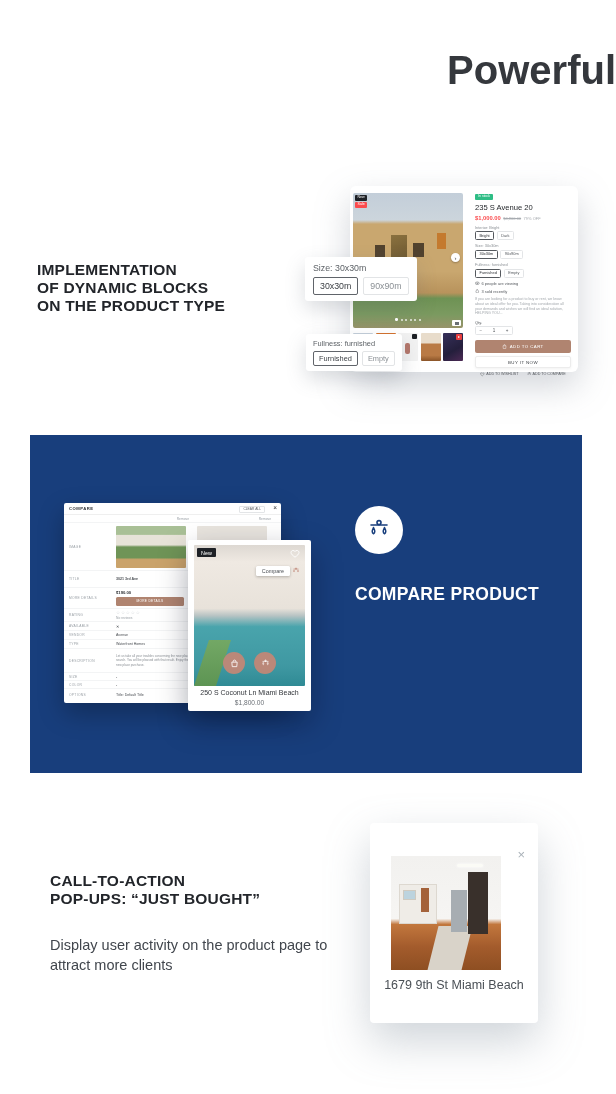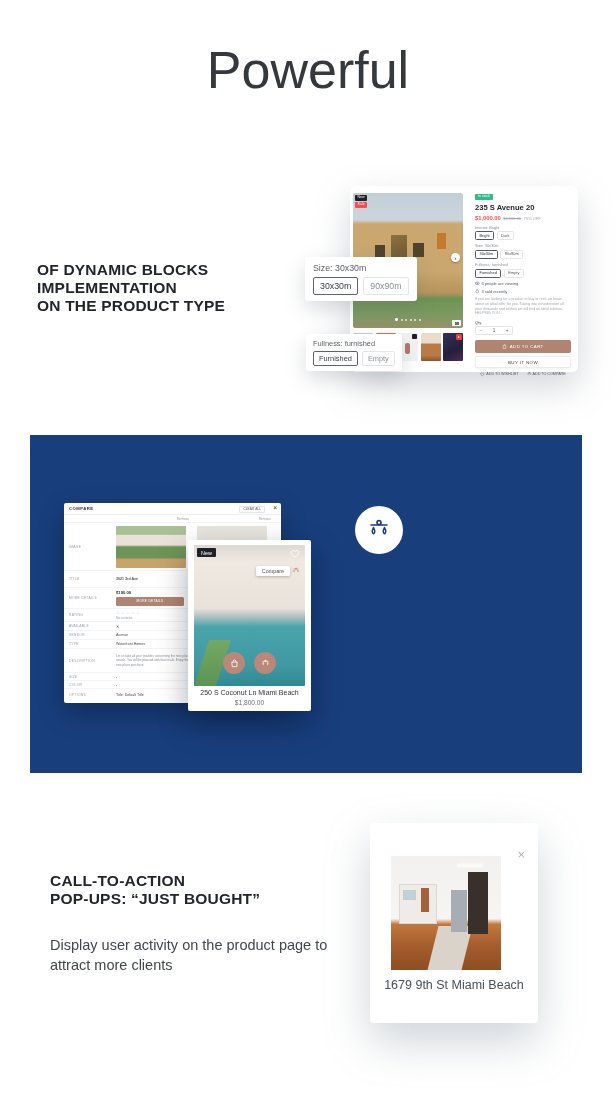--- a/index.html
+++ b/index.html
@@ -1,22 +1,22 @@
 <!DOCTYPE html>
 <html><head>
 <meta charset="utf-8">
 <style>
   html,body{margin:0;padding:0;background:#fff;-webkit-text-size-adjust:none;}
   *{box-sizing:border-box;font-family:"Liberation Sans","DejaVu Sans",sans-serif;}
   .canvas{position:relative;width:616px;height:1094px;background:#fff;overflow:hidden;}
   .abs{position:absolute;}
 
   
-  .hero{position:absolute;top:46px;left:0;right:0;text-align:center;color:#35383d;
-        font-size:52px;font-weight:400;line-height:49px;}
+  .hero{position:absolute;top:46px;left:0;right:0;text-align:right;color:#35383d;
+        font-size:40px;font-weight:700;line-height:49px;}
 
   
   .sec-heading{font-size:15.5px;font-weight:700;color:#22252a;line-height:18px;letter-spacing:.2px;}
   .sec-body{font-size:14.5px;color:#41464d;line-height:19.5px;}
 
   
   .product-card{position:absolute;left:350px;top:186px;width:228px;height:186px;background:#fff;
                 border-radius:6px;box-shadow:0 14px 34px rgba(125,136,150,.35);}
   .main-photo{position:absolute;left:3px;top:7px;width:110px;height:135px;border-radius:2px;overflow:hidden;
       background:linear-gradient(180deg,#c3ced9 0%,#ccd5dc 20%,#c9a76f 23%,#c9a76f 58%,#b8935c 74%,#6e9254 78%,#7b9a60 90%,#97936a 100%);}
@@ -40,21 +40,21 @@
   .t4{background:linear-gradient(180deg,#e8dccb 0 35%,#b97a45 40% 80%,#8a5428 100%);}
   .t5{background:linear-gradient(150deg,#37305a 0%,#241f3c 60%,#4c2a55 100%);}
   .fig{position:absolute;left:7px;top:10px;width:5px;height:11px;background:#b4766a;border-radius:2px;}
   .ar-badge{position:absolute;right:1px;top:1px;width:5px;height:5px;background:#1e2126;border-radius:1px;}
   .play-badge{position:absolute;right:1px;top:1px;width:6px;height:6px;background:#e93f3f;border-radius:1px;
       display:flex;align-items:center;justify-content:center;}
   .play-badge i{display:block;width:0;height:0;border-left:2.5px solid #fff;border-top:1.8px solid transparent;border-bottom:1.8px solid transparent;}
 
   .pd-details{position:absolute;left:125px;top:8px;width:96px;display:flex;flex-direction:column;align-items:flex-start;}
   .stock-pill{background:#2ebd85;color:#fff;font-size:3.5px;padding:1px 3px;border-radius:1px;line-height:1;}
-  .pd-title{margin-top:3.5px;font-size:7.6px;font-weight:700;color:#24272b;}
+  .pd-title{margin-top:3.5px;font-size:7.6px;font-weight:400;color:#24272b;}
   .price-row{margin-top:3px;display:flex;align-items:baseline;gap:2.5px;}
   .price-now{color:#fb4b4e;font-size:5.8px;font-weight:700;}
   .price-old{color:#a7abb0;font-size:4px;text-decoration:line-through;}
   .price-off{color:#a7abb0;font-size:4px;}
   .opt-group{margin-top:3.5px;}
   .opt-label{font-size:3.9px;color:#8b9095;}
   .opt-btns{display:flex;gap:2.5px;margin-top:1.5px;}
   .opt-btn{font-size:3.9px;color:#55595e;border:1px solid #e3e5e7;border-radius:1.5px;padding:1.5px 3.5px;line-height:1;background:#fff;}
   .opt-btn.sel{border-color:#55595e;color:#2b2e32;}
   .note{margin-top:3px;display:flex;align-items:center;gap:2px;font-size:4px;color:#55595e;}
@@ -144,22 +144,22 @@
 </head>
 <body>
 
 <div class="canvas">
 
   <div class="hero">
     <div>Powerful</div>
   </div>
 
   <div class="abs sec-heading" style="left:37px;top:261px;">
+    <div>IMPLEMENTATION</div>
     <div>OF DYNAMIC BLOCKS</div>
-    <div>IMPLEMENTATION</div>
     <div>ON THE PRODUCT TYPE</div>
   </div>
 
   <div class="product-card">
     <div class="main-photo">
       <div class="ph-shape win" style="left:22px;top:52px;width:10px;height:13px;"></div>
       <div class="ph-shape win" style="left:60px;top:50px;width:11px;height:14px;"></div>
       <div class="ph-shape" style="left:84px;top:40px;width:9px;height:16px;background:#c47a2e;"></div>
       <div class="ph-shape" style="left:38px;top:42px;width:16px;height:40px;background:linear-gradient(160deg,#8a713f,#5f4c2a);"></div>
       <div class="abs" style="left:2px;top:2px;display:flex;flex-direction:column;gap:1.5px;align-items:flex-start;">
@@ -433,20 +433,21 @@
   </div>
 
   <div class="circle-icon">
     <svg width="24" height="24" viewBox="0 0 24 24">
       <circle cx="12" cy="4.6" r="2" fill="none" stroke="#183E7C" stroke-width="1.6"></circle>
       <path d="M4 7h16" stroke="#183E7C" stroke-width="1.6" fill="none" stroke-linecap="round"></path>
       <path d="M6.5 9.5C4.8 12.8 4.8 15 6.5 15.8 8.2 15 8.2 12.8 6.5 9.5z" fill="none" stroke="#183E7C" stroke-width="1.5" stroke-linejoin="round"></path>
       <path d="M17.5 9.5C15.8 12.8 15.8 15 17.5 15.8 19.2 15 19.2 12.8 17.5 9.5z" fill="none" stroke="#183E7C" stroke-width="1.5" stroke-linejoin="round"></path>
     </svg>
   </div>
+  <div class="cmp-heading">COMPARE PRODUCT</div>
 
   <div class="abs sec-heading" style="left:50px;top:872px;">
     <div>CALL-TO-ACTION</div>
     <div>POP-UPS: “JUST BOUGHT”</div>
   </div>
   <div class="abs sec-body" style="left:50px;top:936px;width:280px;">Display user activity on the product page to attract more clients</div>
 
   <div class="popup-card">
     <span class="popup-close">×</span>
     <div class="popup-photo">

